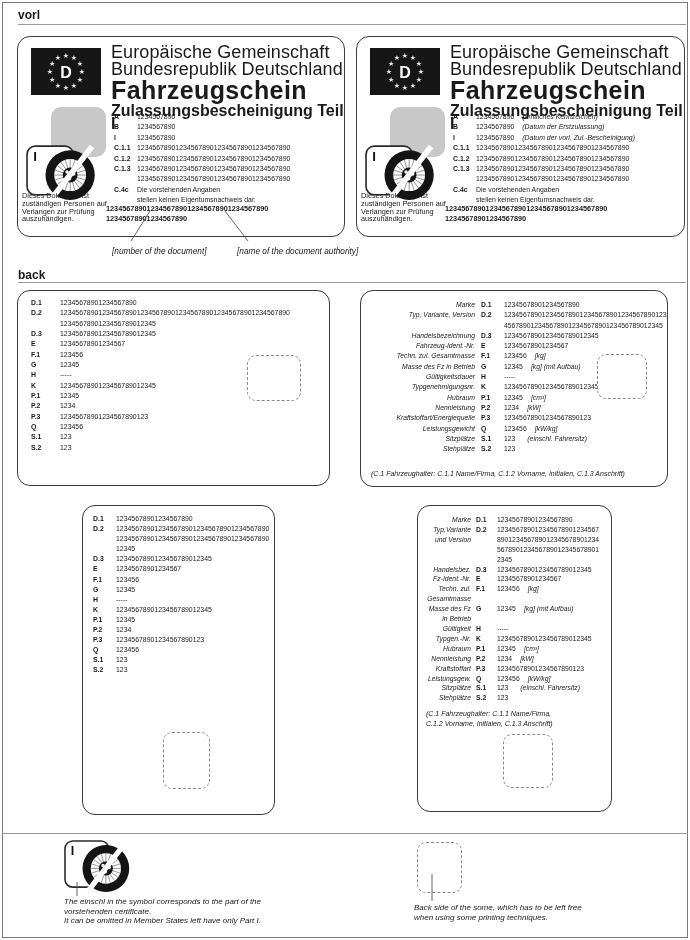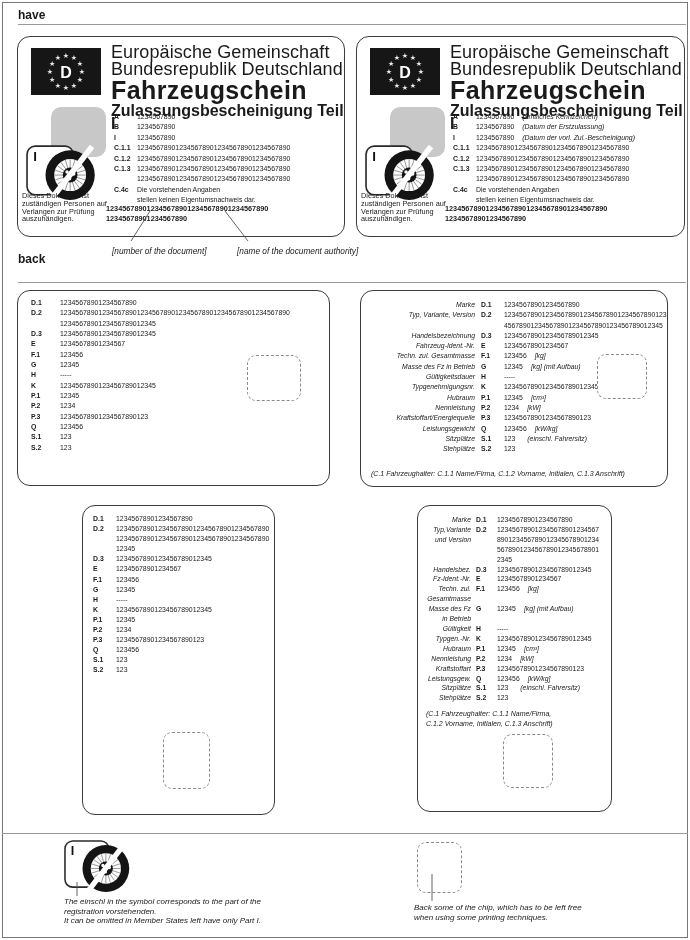--- a/index.html
+++ b/index.html
@@ -45,21 +45,21 @@
   .fnote{position:absolute;font-style:italic;font-size:7px;line-height:9.5px;}
   .chip{position:absolute;border:1.4px dashed #8a8a8a;border-radius:9px;background:#fff;}
   .callout{position:absolute;font-style:italic;font-size:8.3px;}
   .foot-text{position:absolute;font-style:italic;font-size:8px;line-height:9.6px;}
 </style>
 </head>
 <body>
 
 <div class="frame"></div>
 
-<div class="section-label" style="left:18px;top:8px;">have</div>
+<div class="section-label" style="left:18px;top:8px;">vorl</div>
 <div class="hrule" style="left:18px;top:24px;width:668px;"></div>
 
 <div class="card" style="left:17px;top:36px;width:328px;height:201px;">
   <svg class="eu-flag" viewBox="0 0 70 47">
     <rect width="70" height="47" fill="#161616"></rect>
     <g class="flag-stars">
         <text x="35.0" y="10.0" text-anchor="middle" font-size="7" fill="#e8e8e8">★</text>
         <text x="43.0" y="12.1" text-anchor="middle" font-size="7" fill="#e8e8e8">★</text>
         <text x="48.9" y="18.0" text-anchor="middle" font-size="7" fill="#e8e8e8">★</text>
         <text x="51.0" y="26.0" text-anchor="middle" font-size="7" fill="#e8e8e8">★</text>
@@ -275,21 +275,21 @@
     </div>
   <div class="docnums">
     <div>1234567890123456789012345678901234567890</div>
     <div>12345678901234567890</div>
   </div>
 </div>
 
 <div class="callout" style="left:112px;top:246px;">[number of the document]</div>
 <div class="callout" style="left:237px;top:246px;">[name of the document authority]</div>
 
-<div class="section-label" style="left:18px;top:252px;">back</div>
+<div class="section-label" style="left:18px;top:268px;">back</div>
 <div class="hrule" style="left:18px;top:282px;width:668px;"></div>
 
 <div class="card" style="left:17px;top:290px;width:313px;height:196px;">
   <div class="rows b3">
       <div class="row">
         <span class="rcode">D.1</span>
         <span class="rvalue">
           <div class="vline"><span>12345678901234567890</span></div>
         </span>
       </div>
@@ -715,27 +715,27 @@
       </g>
       <circle cx="43" cy="31" r="7.2" fill="#141414"></circle>
       <circle cx="40" cy="28" r="1.7" fill="#fff"></circle>
       <circle cx="46.5" cy="30" r="1.7" fill="#fff"></circle>
       <circle cx="42.5" cy="34.5" r="1.7" fill="#fff"></circle>
       <rect x="40" y="-4" width="5.5" height="70" fill="#fff" transform="rotate(38 43 31)"></rect>
       <text x="7" y="17" font-size="13" font-weight="bold" fill="#111">I</text>
     </svg></div>
 <div class="foot-text" style="left:64px;top:897px;">
   <div>The einschl in the symbol corresponds to the part of the</div>
-  <div>registration vorstehenden.</div>
+  <div>vorstehenden certificate.</div>
   <div>It can be omitted in Member States left have only Part I.</div>
 </div>
 
 <div class="chip" style="left:417px;top:842px;width:45px;height:51px;"></div>
 <div class="foot-text" style="left:414px;top:903px;">
-  <div>Back some of the chip, which has to be left free</div>
+  <div>Back side of the some, which has to be left free</div>
   <div>when using some printing techniques.</div>
 </div>
 
 <svg class="overlay" width="690" height="940">
   <line x1="150" y1="211" x2="131" y2="241" stroke="#555" stroke-width="0.9"></line>
   <line x1="225" y1="211" x2="248" y2="241" stroke="#555" stroke-width="0.9"></line>
   <line x1="77" y1="882" x2="77" y2="896" stroke="#555" stroke-width="0.9"></line>
   <line x1="432" y1="874" x2="432" y2="901" stroke="#555" stroke-width="0.9"></line>
 </svg>
 

